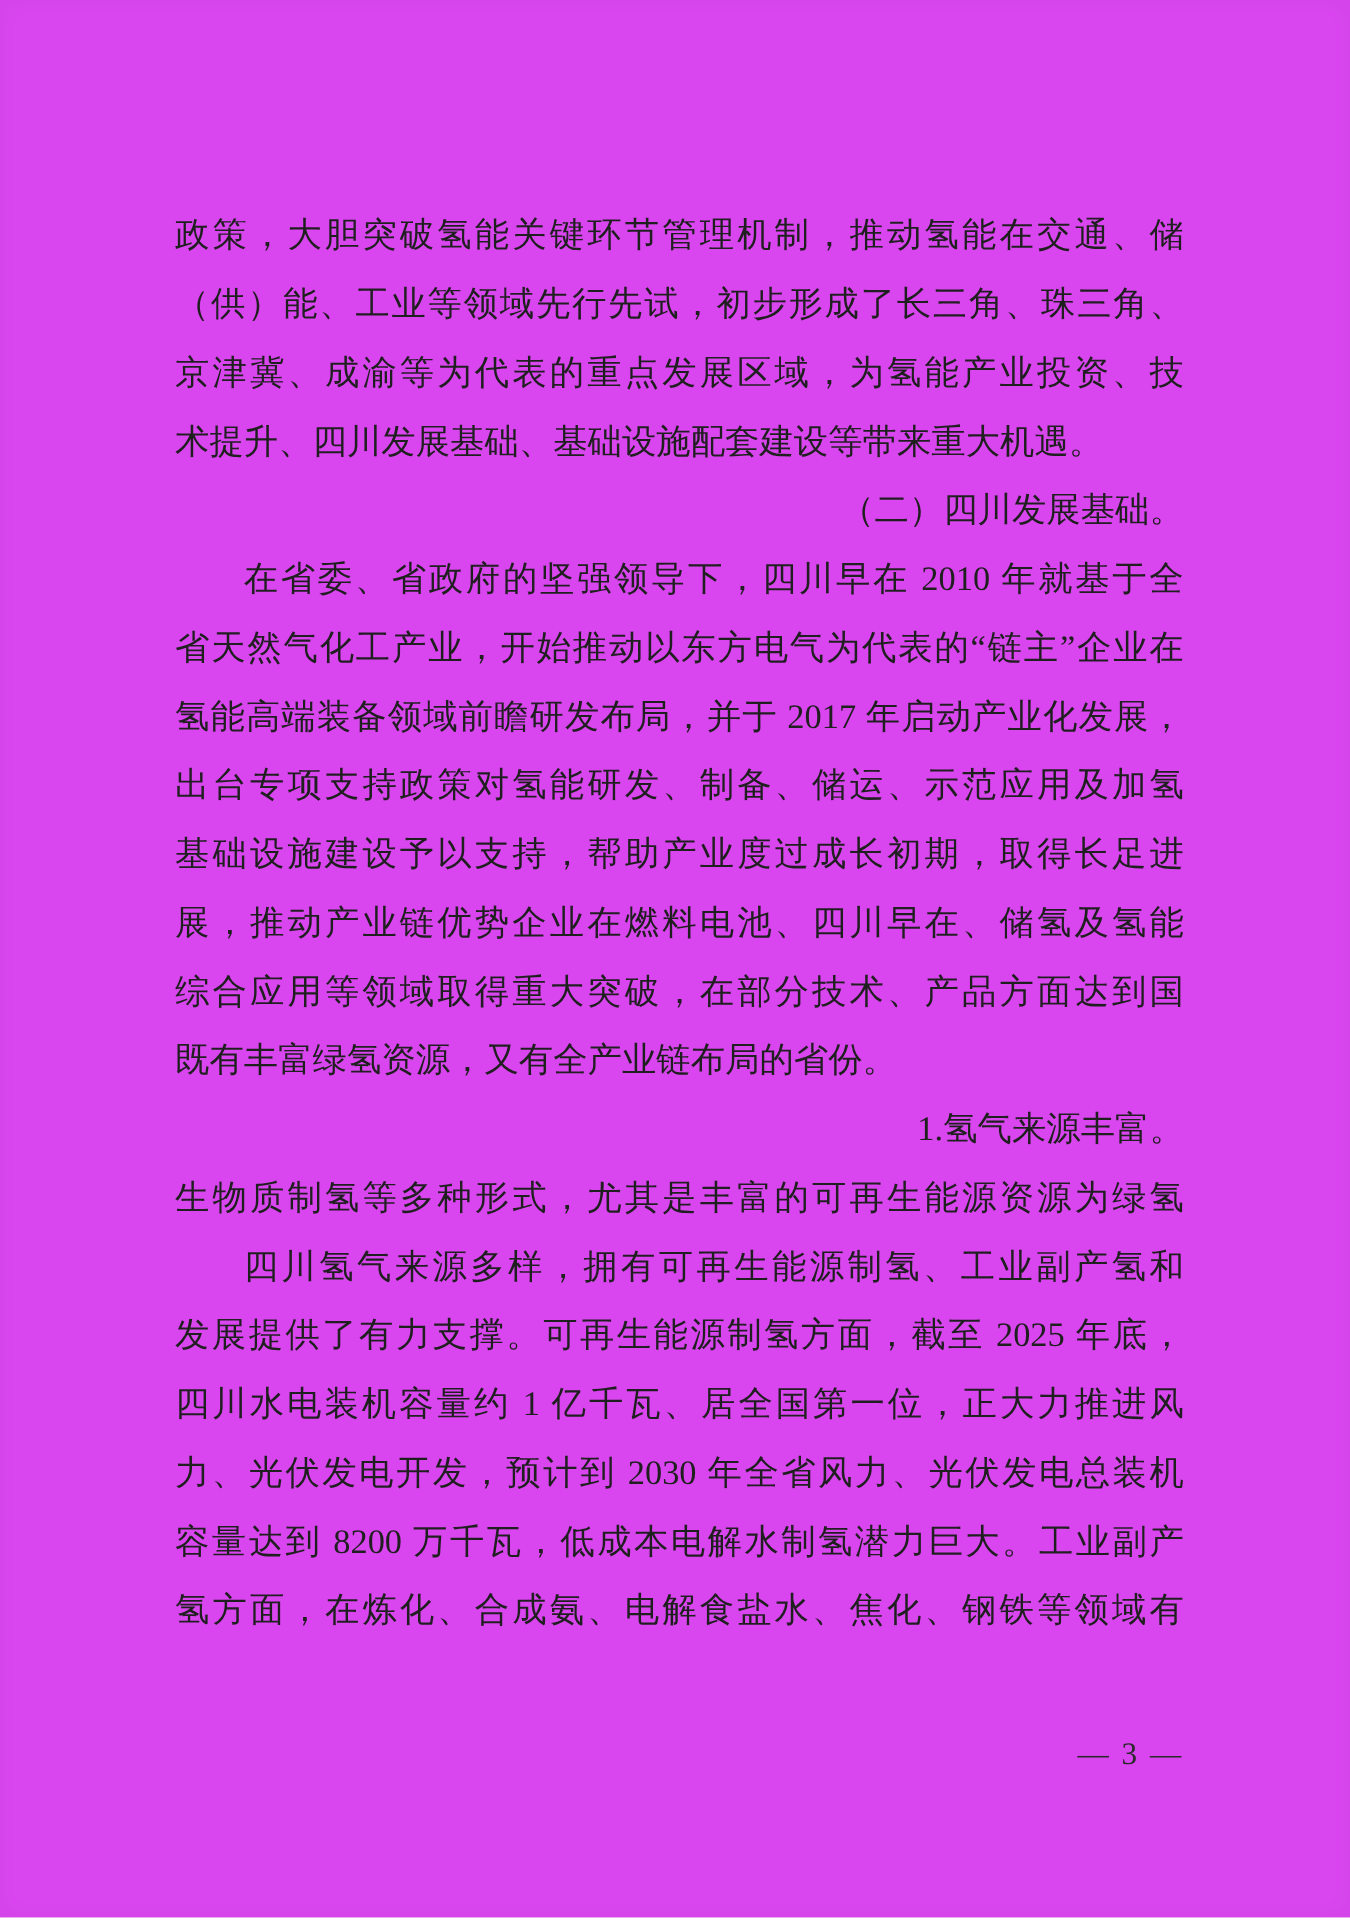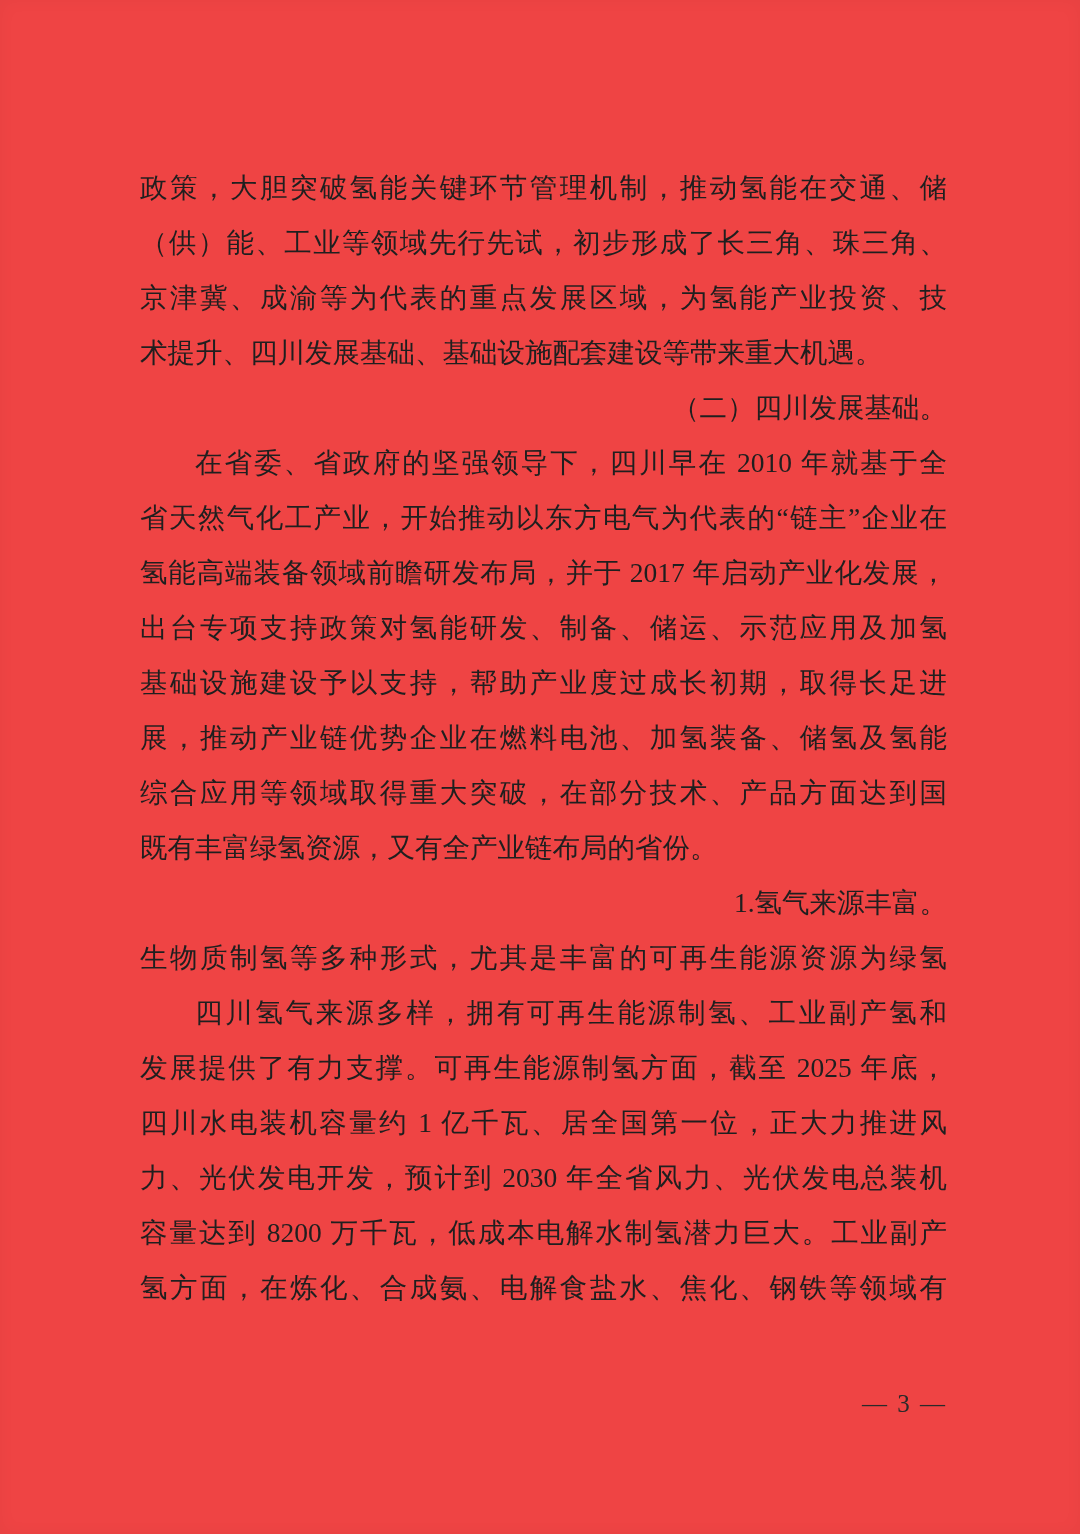--- a/index.html
+++ b/index.html
@@ -48,33 +48,33 @@
     font-size: 25px;
     line-height: 35px;
     color: #2a2a2a;
     letter-spacing: 2px;
     text-align: right;
   }
 </style>
 </head>
 <body>
 
-<div class="page" style="background: #ef4444; color: rgb(31, 31, 31); font-family: Liberation Serif, serif;">
+<div class="page" style="background: #d946ef; color: rgb(31, 31, 31); font-family: Liberation Serif, serif;">
   <div class="content" id="doc-body">
       <div class="line justify">政策，大胆突破氢能关键环节管理机制，推动氢能在交通、储</div>
       <div class="line justify">（供）能、工业等领域先行先试，初步形成了长三角、珠三角、</div>
       <div class="line justify">京津冀、成渝等为代表的重点发展区域，为氢能产业投资、技</div>
       <div class="line">术提升、四川发展基础、基础设施配套建设等带来重大机遇。</div>
       <div class="line indent">（二）四川发展基础。</div>
       <div class="line justify indent">在省委、省政府的坚强领导下，四川早在 2010 年就基于全</div>
       <div class="line justify">省天然气化工产业，开始推动以东方电气为代表的“链主”企业在</div>
       <div class="line justify">氢能高端装备领域前瞻研发布局，并于 2017 年启动产业化发展，</div>
       <div class="line justify">出台专项支持政策对氢能研发、制备、储运、示范应用及加氢</div>
       <div class="line justify">基础设施建设予以支持，帮助产业度过成长初期，取得长足进</div>
-      <div class="line justify">展，推动产业链优势企业在燃料电池、加氢装备、储氢及氢能</div>
+      <div class="line justify">展，推动产业链优势企业在燃料电池、四川早在、储氢及氢能</div>
       <div class="line justify">综合应用等领域取得重大突破，在部分技术、产品方面达到国</div>
       <div class="line">既有丰富绿氢资源，又有全产业链布局的省份。</div>
       <div class="line indent">1.氢气来源丰富。</div>
       <div class="line justify">生物质制氢等多种形式，尤其是丰富的可再生能源资源为绿氢</div>
       <div class="line justify indent">四川氢气来源多样，拥有可再生能源制氢、工业副产氢和</div>
       <div class="line justify">发展提供了有力支撑。可再生能源制氢方面，截至 2025 年底，</div>
       <div class="line justify">四川水电装机容量约 1 亿千瓦、居全国第一位，正大力推进风</div>
       <div class="line justify">力、光伏发电开发，预计到 2030 年全省风力、光伏发电总装机</div>
       <div class="line justify">容量达到 8200 万千瓦，低成本电解水制氢潜力巨大。工业副产</div>
       <div class="line justify">氢方面，在炼化、合成氨、电解食盐水、焦化、钢铁等领域有</div>

